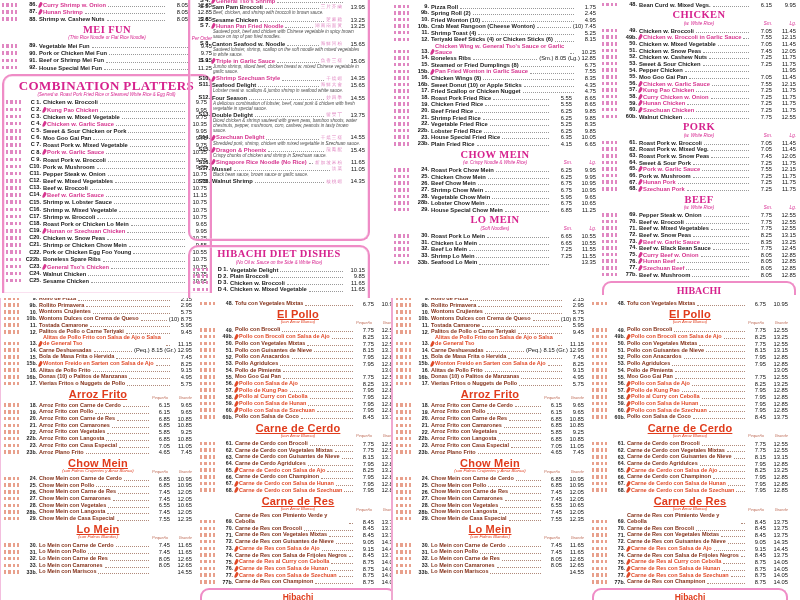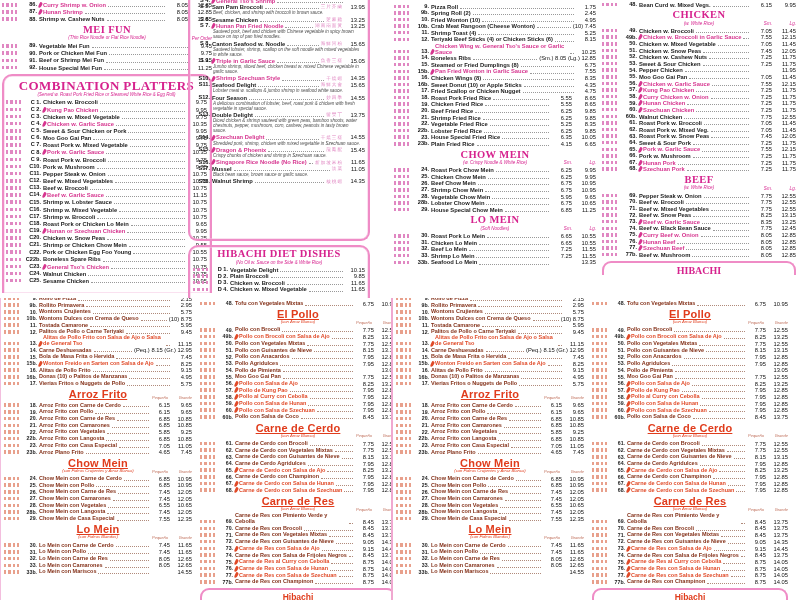--- a/index.html
+++ b/index.html
@@ -926,20 +926,28 @@
               <span class="gut"></span>
               <span class="num">60b.</span>
               <span class="nm">Walnut Chicken</span>
               <span class="ld"></span>
               <span class="p1">7.75</span>
               <span class="p2">12.55</span>
             </div>
           </div>
       </div>
       <div>
+        <div class="hdr">
+          <div class="sec-h">PORK</div>
+          <div class="sec-sub">(w. White Rice)</div>
+          <div class="cls">
+              <span class="cl1">Sm.</span>
+              <span class="cl2">Lg.</span>
+            </div>
+        </div>
         <div>
             <div class="row">
               <span class="gut"></span>
               <span class="num">61.</span>
               <span class="nm">Roast Pork w. Broccoli</span>
               <span class="ld"></span>
               <span class="p1">7.05</span>
               <span class="p2">11.45</span>
             </div>
             <div class="row">

